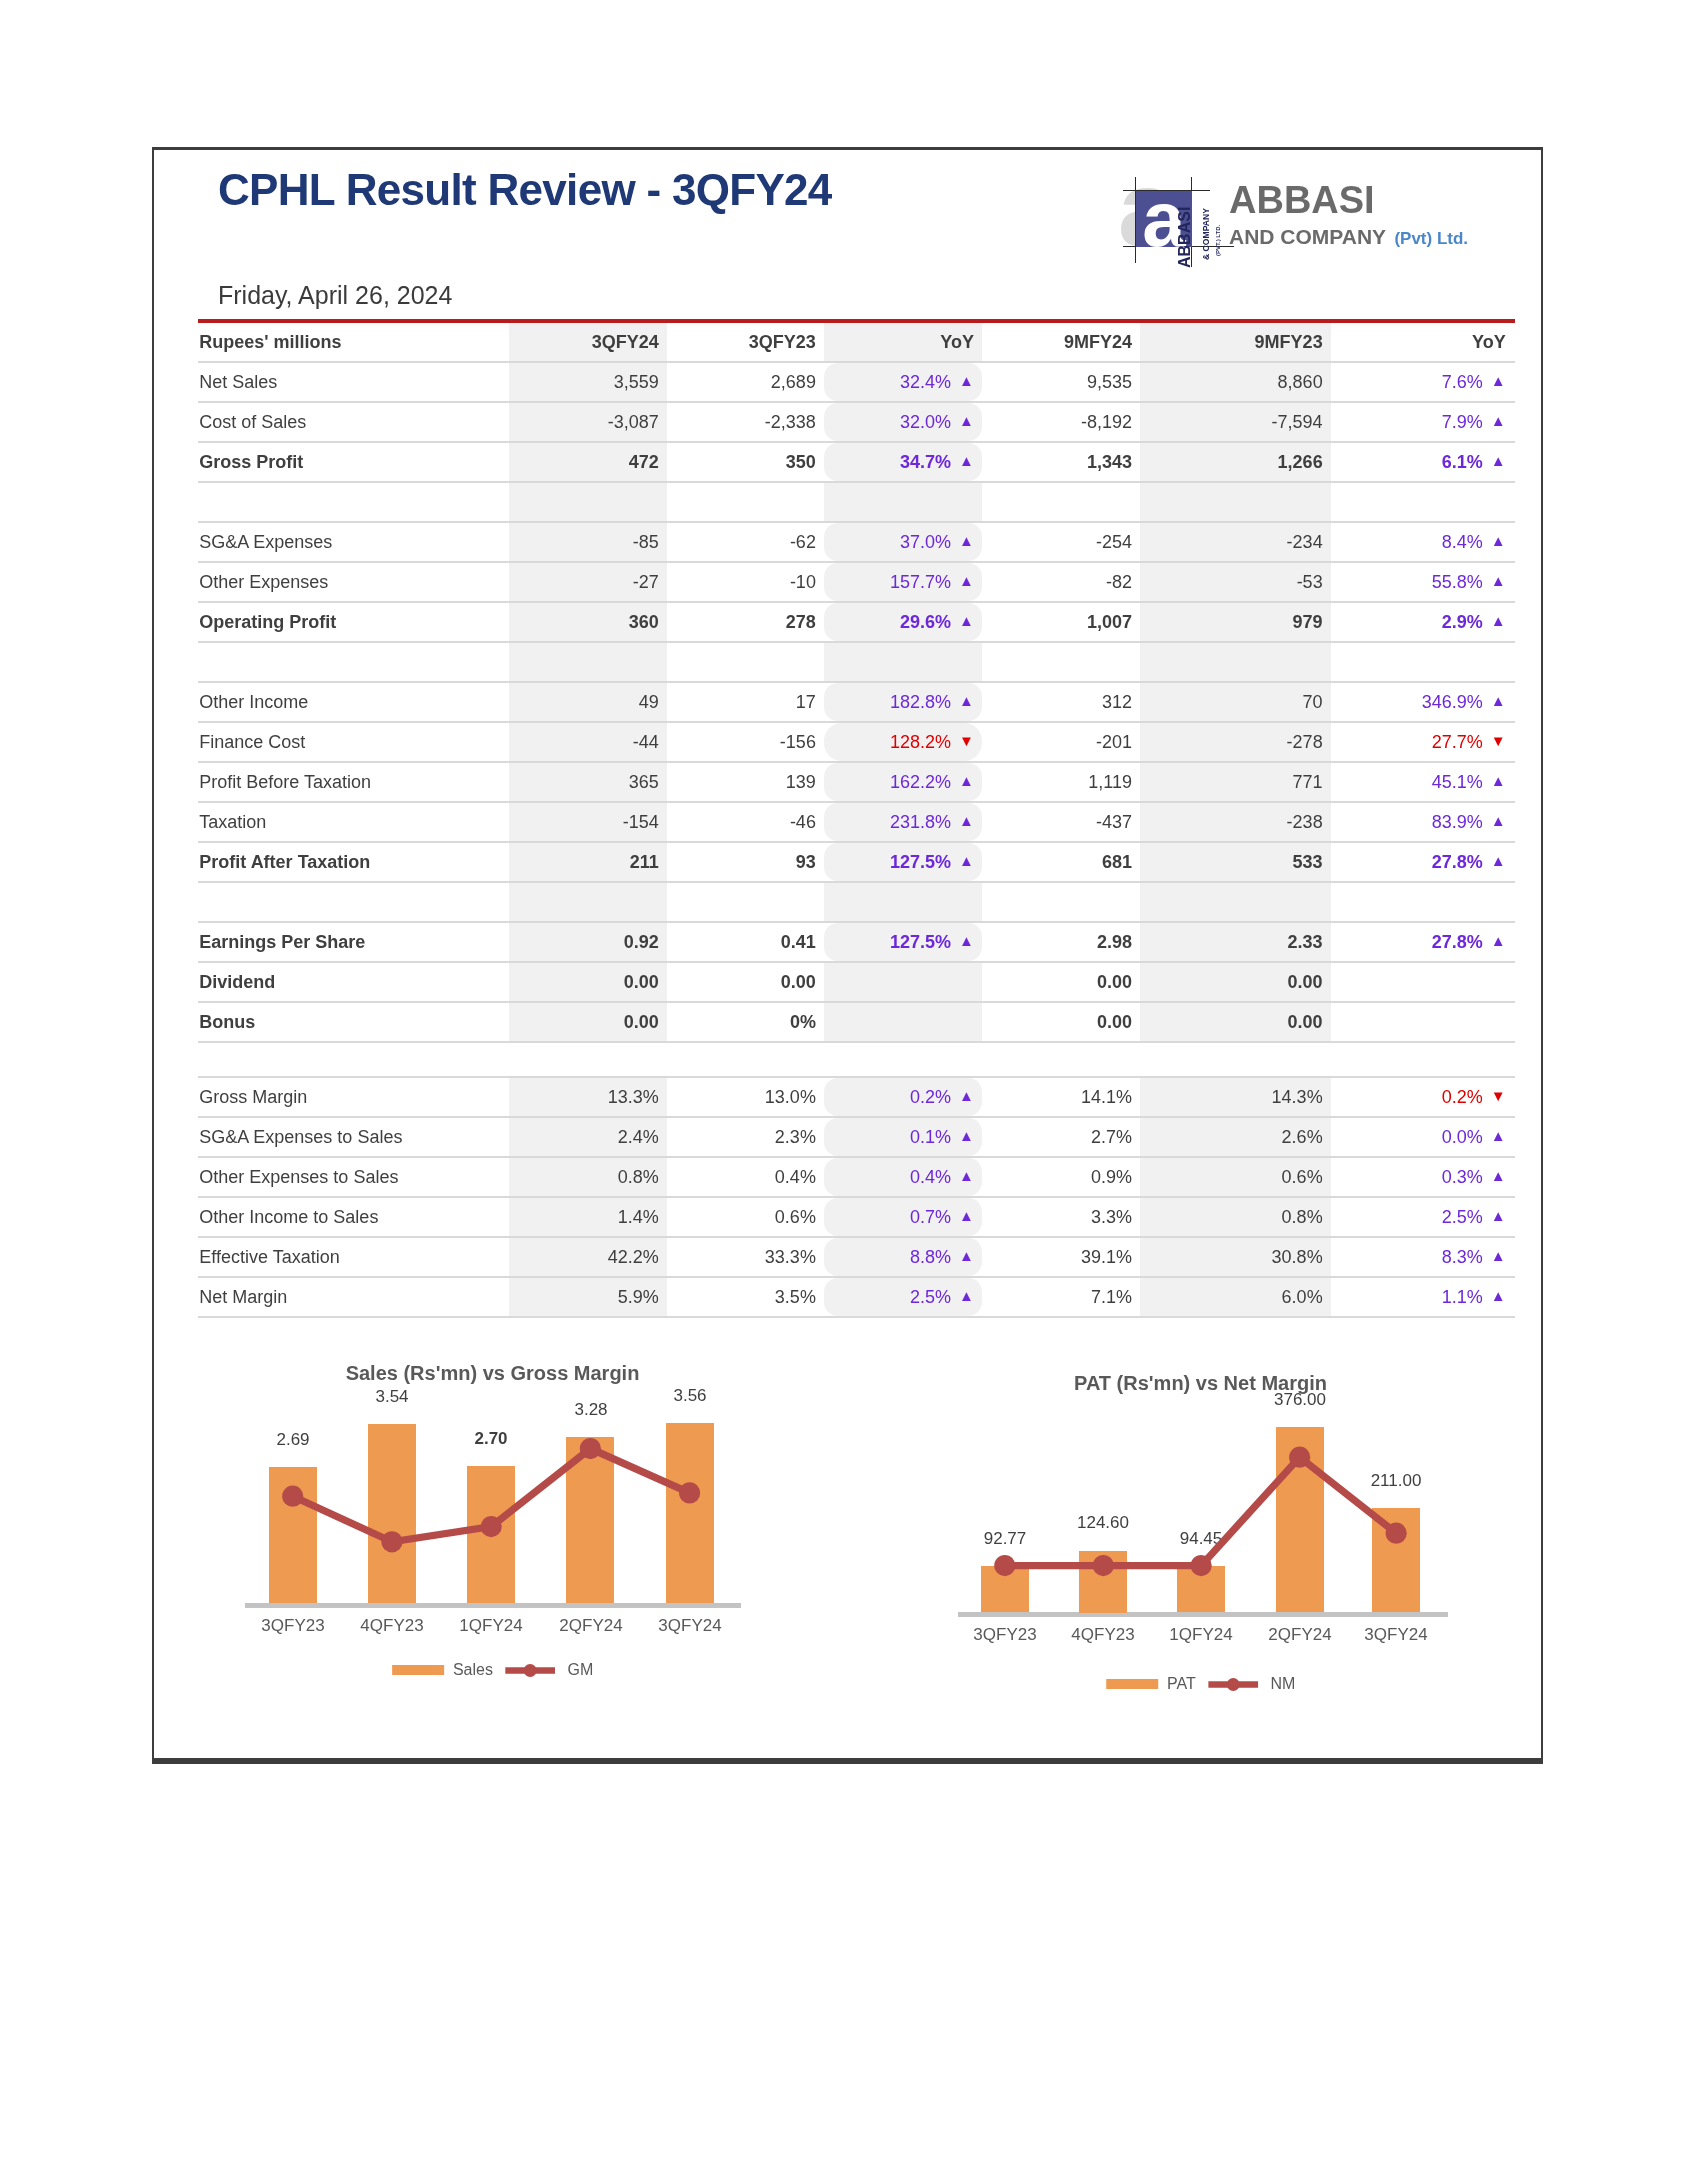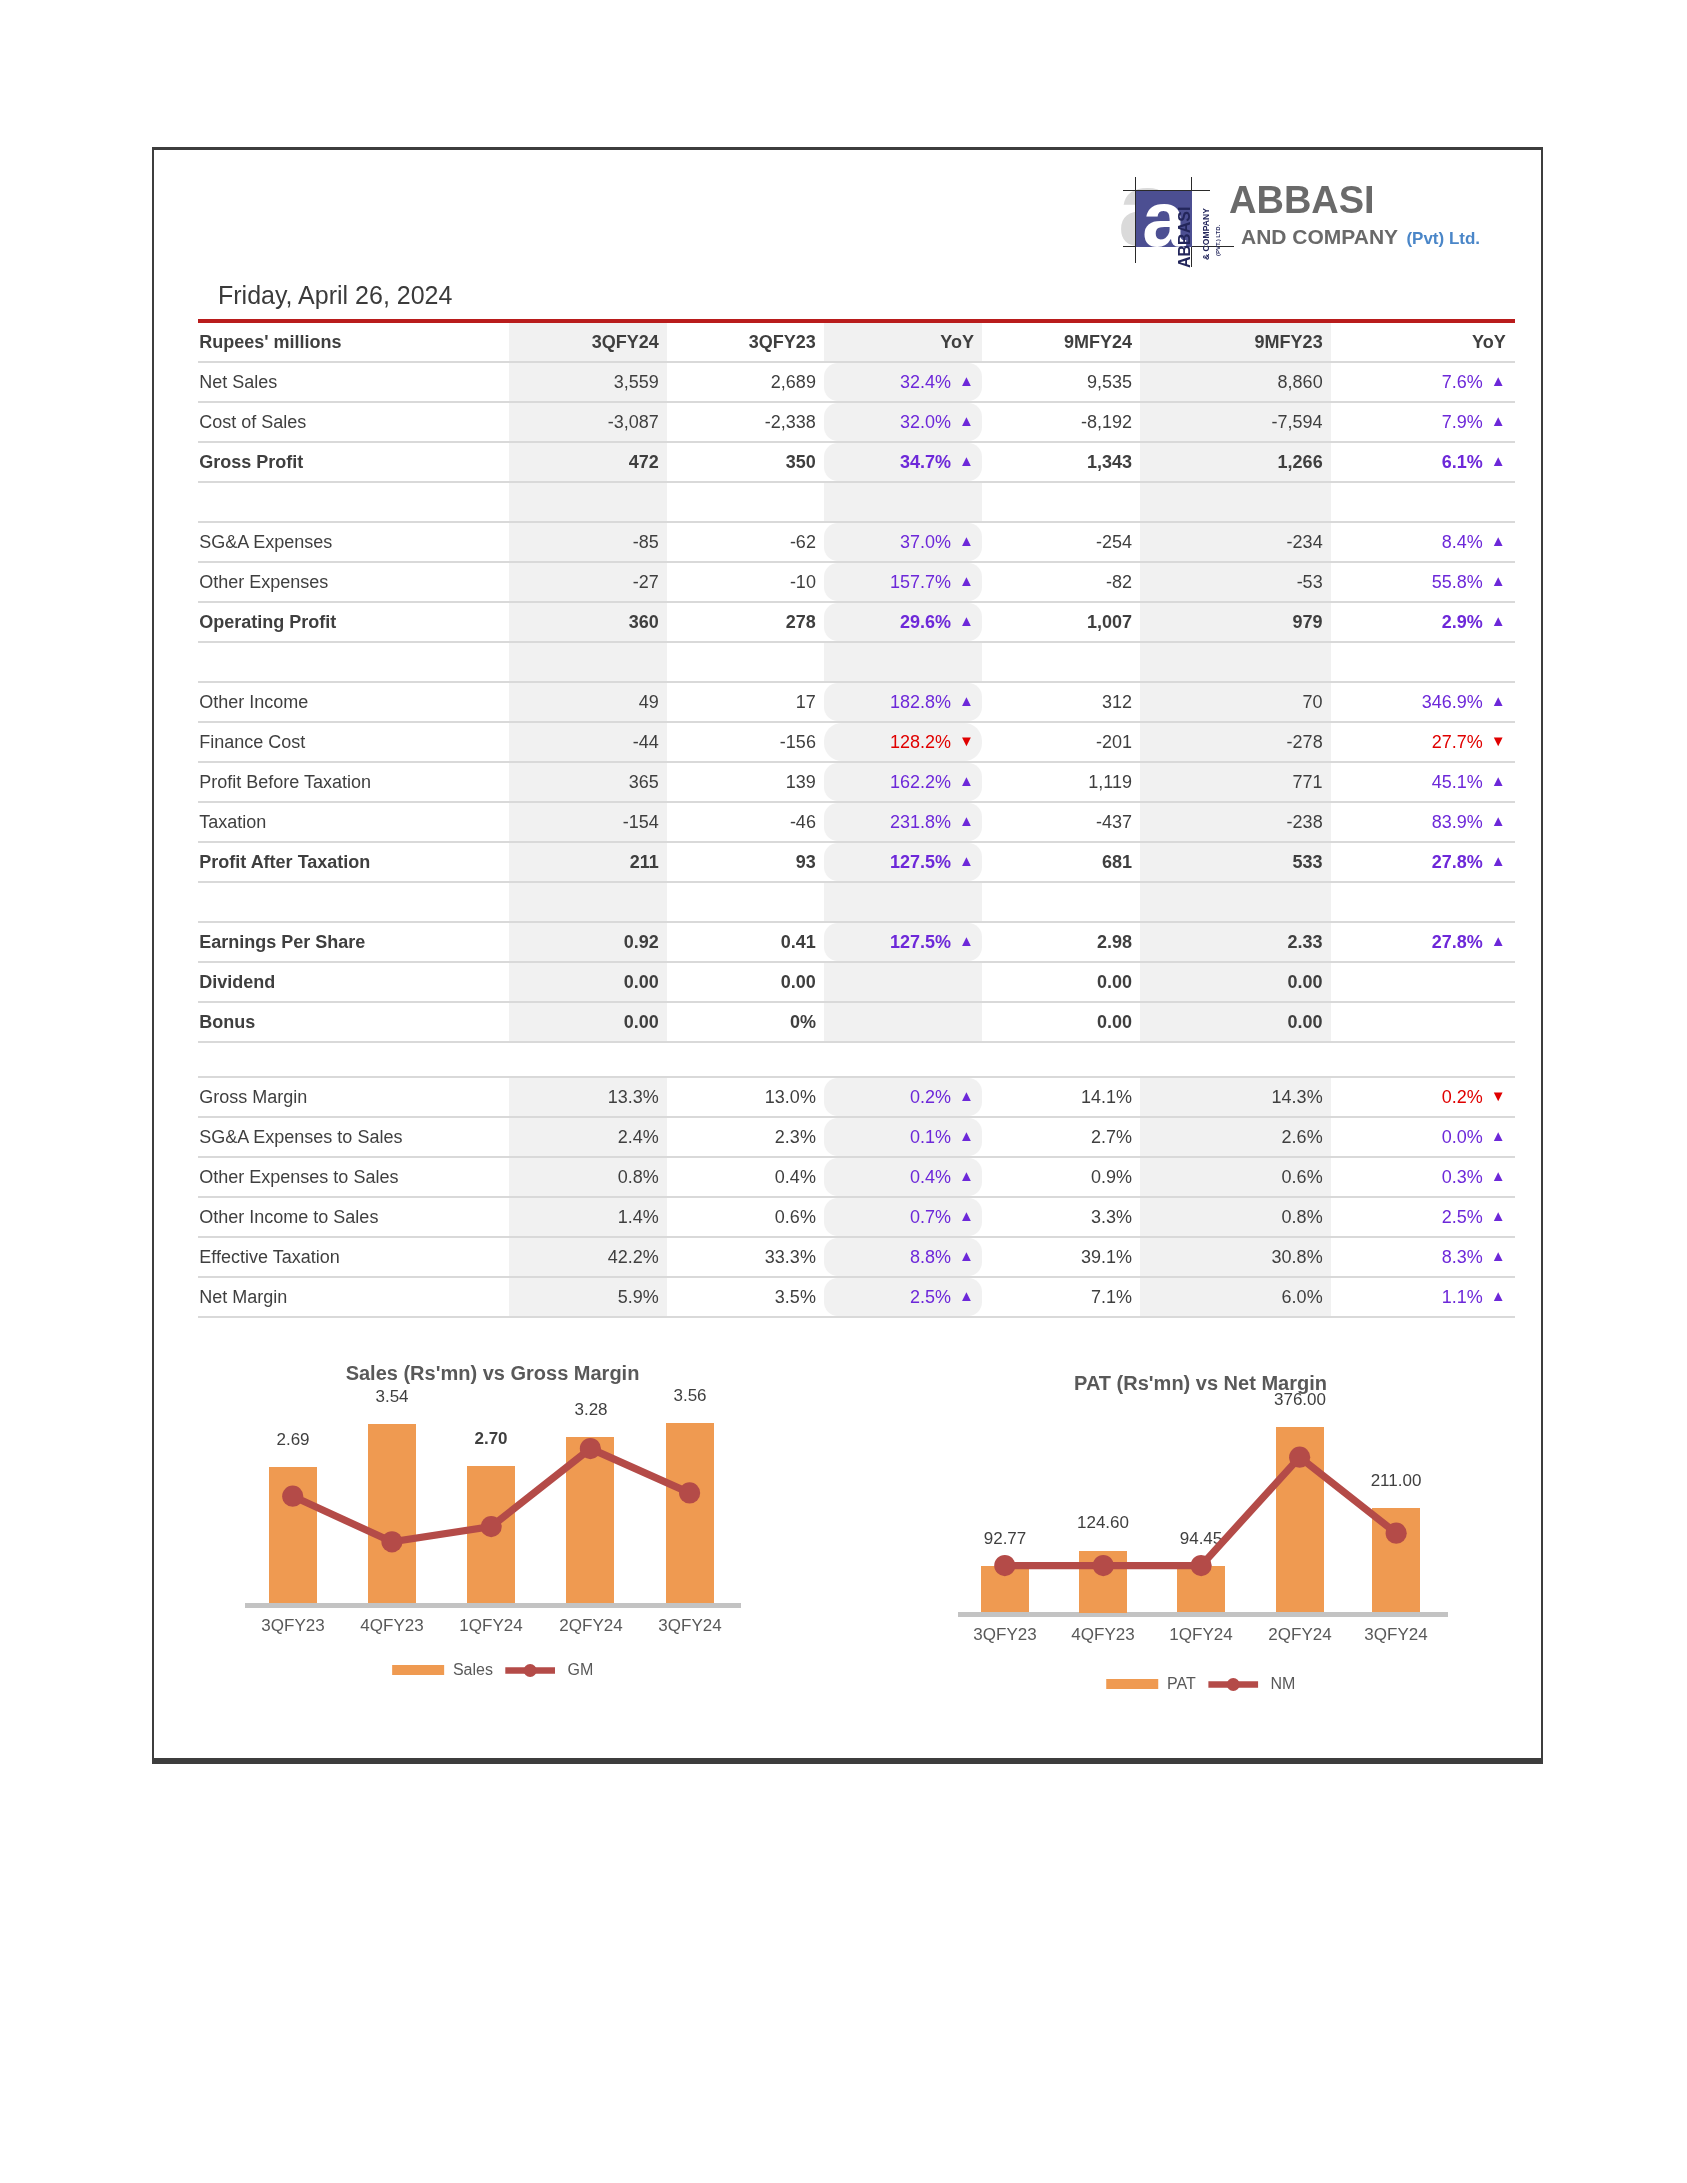--- a/index.html
+++ b/index.html
@@ -17,21 +17,21 @@
                   color:#DADADA;line-height:106px;}
   .logo .mark{position:absolute;left:18px;top:26.5px;width:56px;height:56px;background:#4C4F92;
               overflow:hidden;text-align:center;}
   .logo .mark span{font-size:78px;font-weight:bold;color:#ffffff;line-height:64px;
                    display:block;margin-top:-4px;}
   .cropline{position:absolute;background:#2A2A2A;}
   .vtxt{position:absolute;transform:rotate(-90deg);transform-origin:left bottom;
         color:#23265B;font-weight:bold;white-space:nowrap;}
   .logo .big-name{position:absolute;left:111px;top:14.6px;font-size:38px;font-weight:bold;
                   color:#6A6A6A;letter-spacing:0px;}
-  .logo .sub-line{position:absolute;left:123px;top:61px;white-space:nowrap;}
+  .logo .sub-line{position:absolute;left:111px;top:61px;white-space:nowrap;}
   .logo .sub-name{font-size:21px;font-weight:bold;color:#6A6A6A;}
   .logo .suffix{font-size:17px;font-weight:bold;color:#4A86C8;margin-left:5.3px;}
 
   
   .fin-table{position:absolute;left:198px;top:319px;width:1317px;border-top:4px solid #b91c1c;}
   .row{display:flex;height:38px;border-bottom:2px solid #D9D9D9;align-items:center;
        font-size:18px;color:#3F3F3F;}
   .row.bold{font-weight:bold;}
   .row.header{font-weight:bold;}
   .row.gap{height:33px;}
@@ -58,20 +58,21 @@
   .legend{position:absolute;left:50%;transform:translateX(-50%);display:flex;gap:9.3px;
           align-items:center;font-size:16px;color:#595959;white-space:nowrap;}
   .legend .swatch{width:52px;height:10px;background:#EF9A51;}
 </style>
 </head>
 <body>
 
 <div class="page">
   <div class="frame"></div>
 
+  <div class="doc-title">CPHL Result Review - 3QFY24</div>
   <div class="doc-date">Friday, April 26, 2024</div>
 
   <div class="logo">
     <div class="shadow-a">a</div>
     <div class="cropline" style="left:5.3px;top:26px;width:87px;height:1.3px;"></div>
     <div class="cropline" style="left:5.3px;top:82px;width:111px;height:1.3px;"></div>
     <div class="cropline" style="left:17px;top:13.2px;width:1.3px;height:86px;"></div>
     <div class="cropline" style="left:73px;top:13.2px;width:1.3px;height:90px;"></div>
     <div class="mark">
       <span>a</span>

